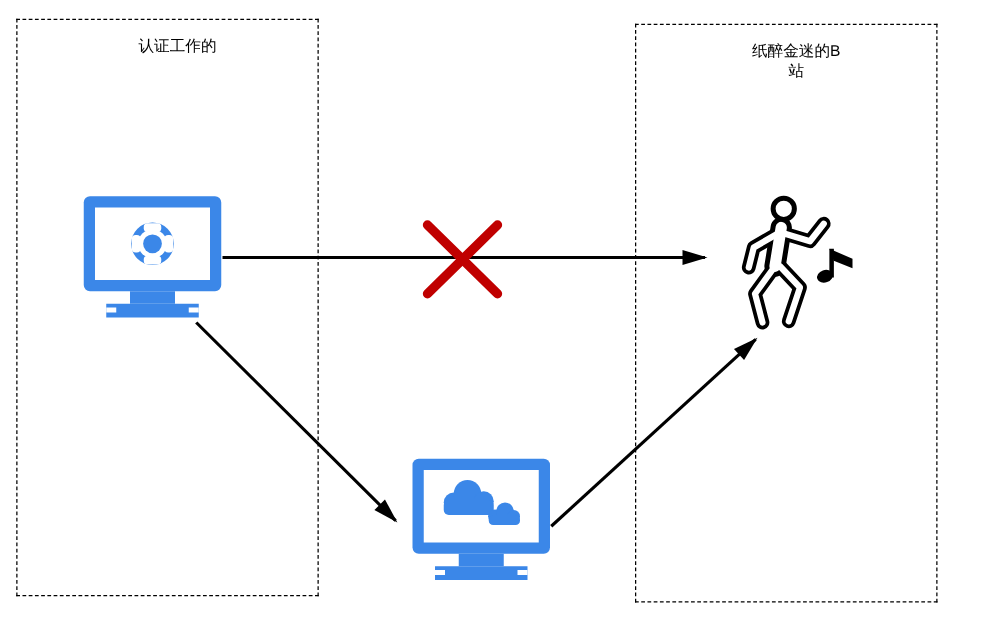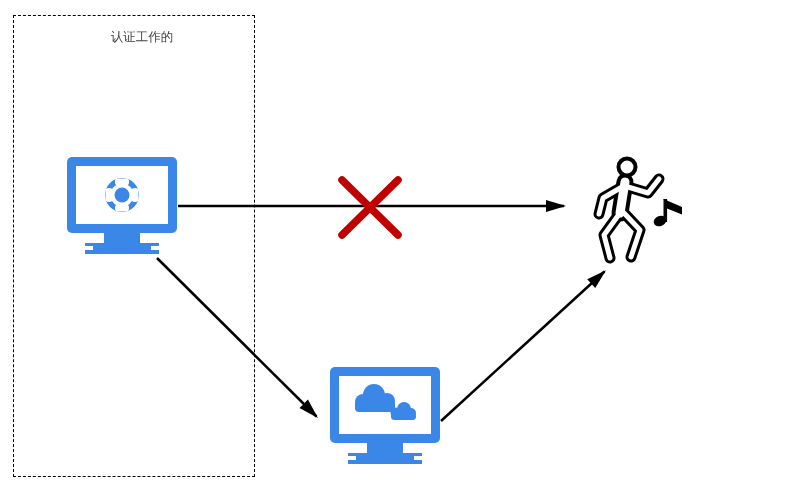--- a/index.html
+++ b/index.html
@@ -14,37 +14,43 @@
     position:absolute;
     border:1px dashed #000;
     box-sizing:border-box;
     background:transparent;
   }
   .zone-left{left:13px;top:15px;width:242px;height:462px;}
   .zone-right{left:508px;top:19px;width:242px;height:463px;}
   .zone-label{
     position:absolute;top:13px;left:16px;right:0;
     text-align:center;
-    font-size:12.5px;line-height:16px;color:#404040;
+    font-size:12.5px;line-height:16px;color:#000000;
   }
   .zone-label span{display:block;}
   svg.layer{position:absolute;left:0;top:0;}
   .blue{fill:#3B87E8;}
 </style>
 </head>
 <body>
 
 <div class="stage">
 
   <div class="zone zone-left">
     <div class="zone-label">
       <span>认证工作的</span>
     </div>
   </div>
 
+  <div class="zone zone-right">
+    <div class="zone-label">
+      <span>纸醉金迷的B</span>
+      <span>站</span>
+    </div>
+  </div>
 
   <svg class="layer" width="795" height="504" viewBox="0 0 795 504">
     <defs>
       <marker id="ah" markerUnits="userSpaceOnUse" markerWidth="22" markerHeight="16" refX="19" refY="8" orient="auto">
         <path d="M1,2 L21,8 L1,14 Z" fill="#000"></path>
       </marker>
       <g id="monitor-shell">
         <rect x="0" y="0" width="110" height="76" rx="5" class="blue"></rect>
         <rect x="9" y="9" width="92" height="58" fill="#fff"></rect>
         <rect x="37" y="76" width="36" height="10" class="blue"></rect>

